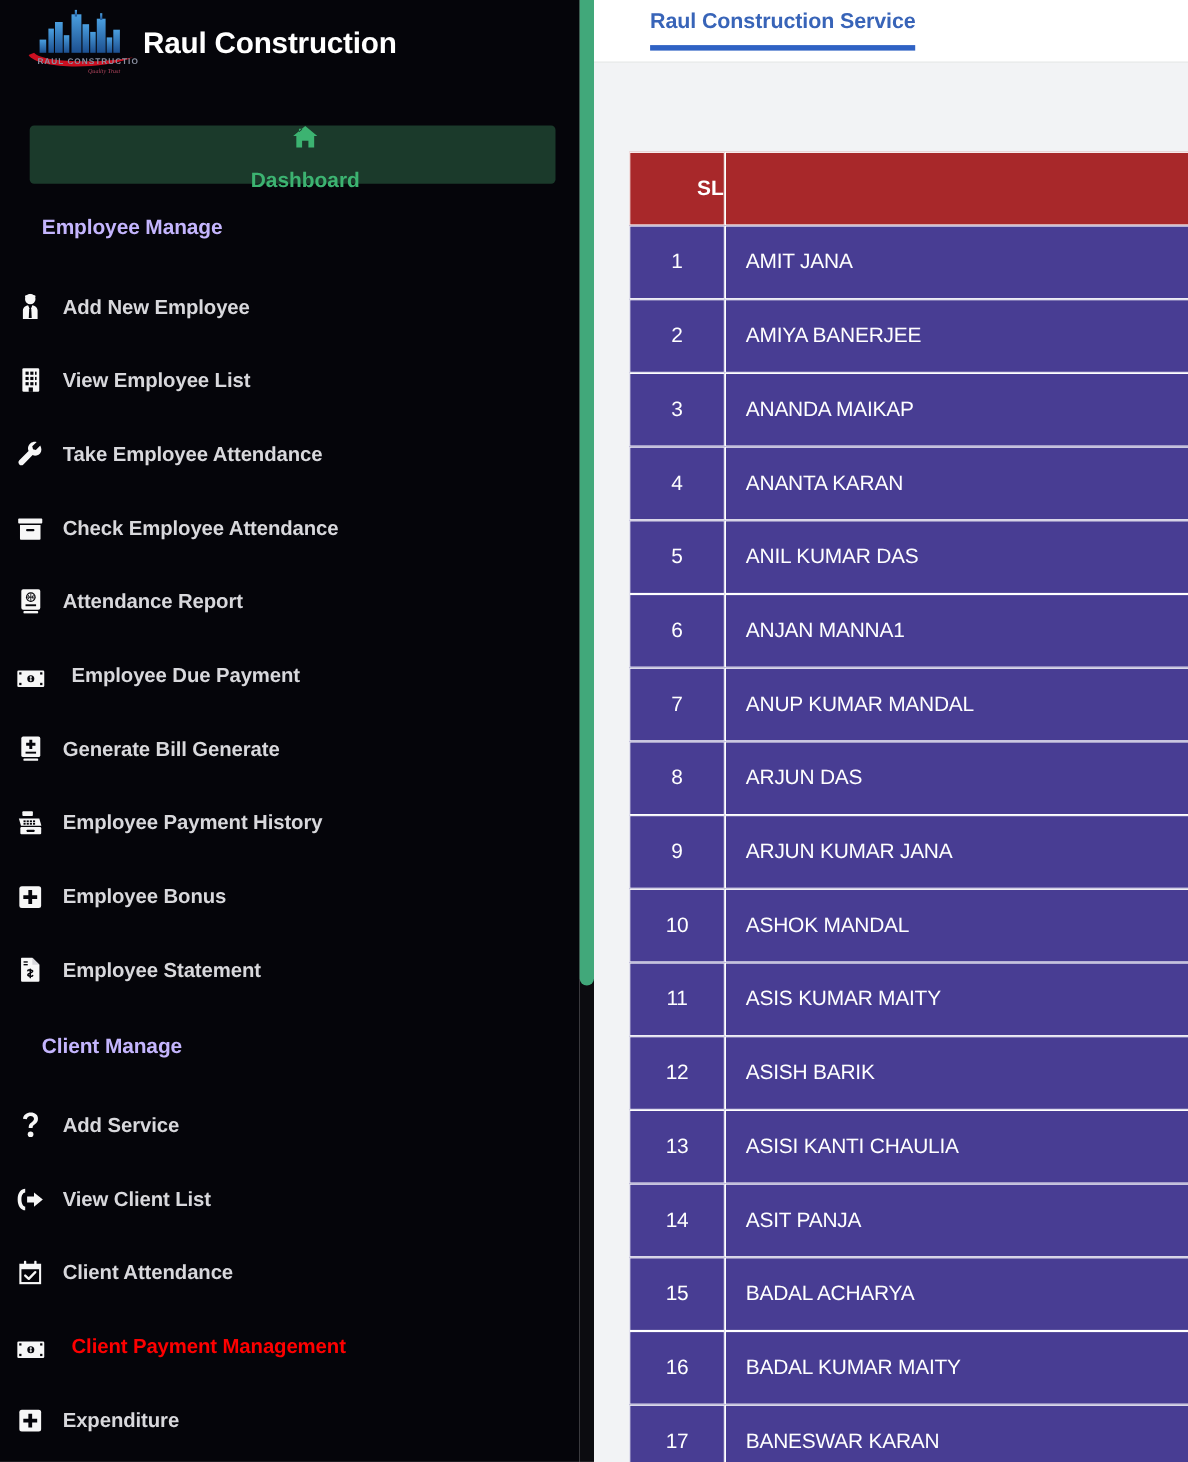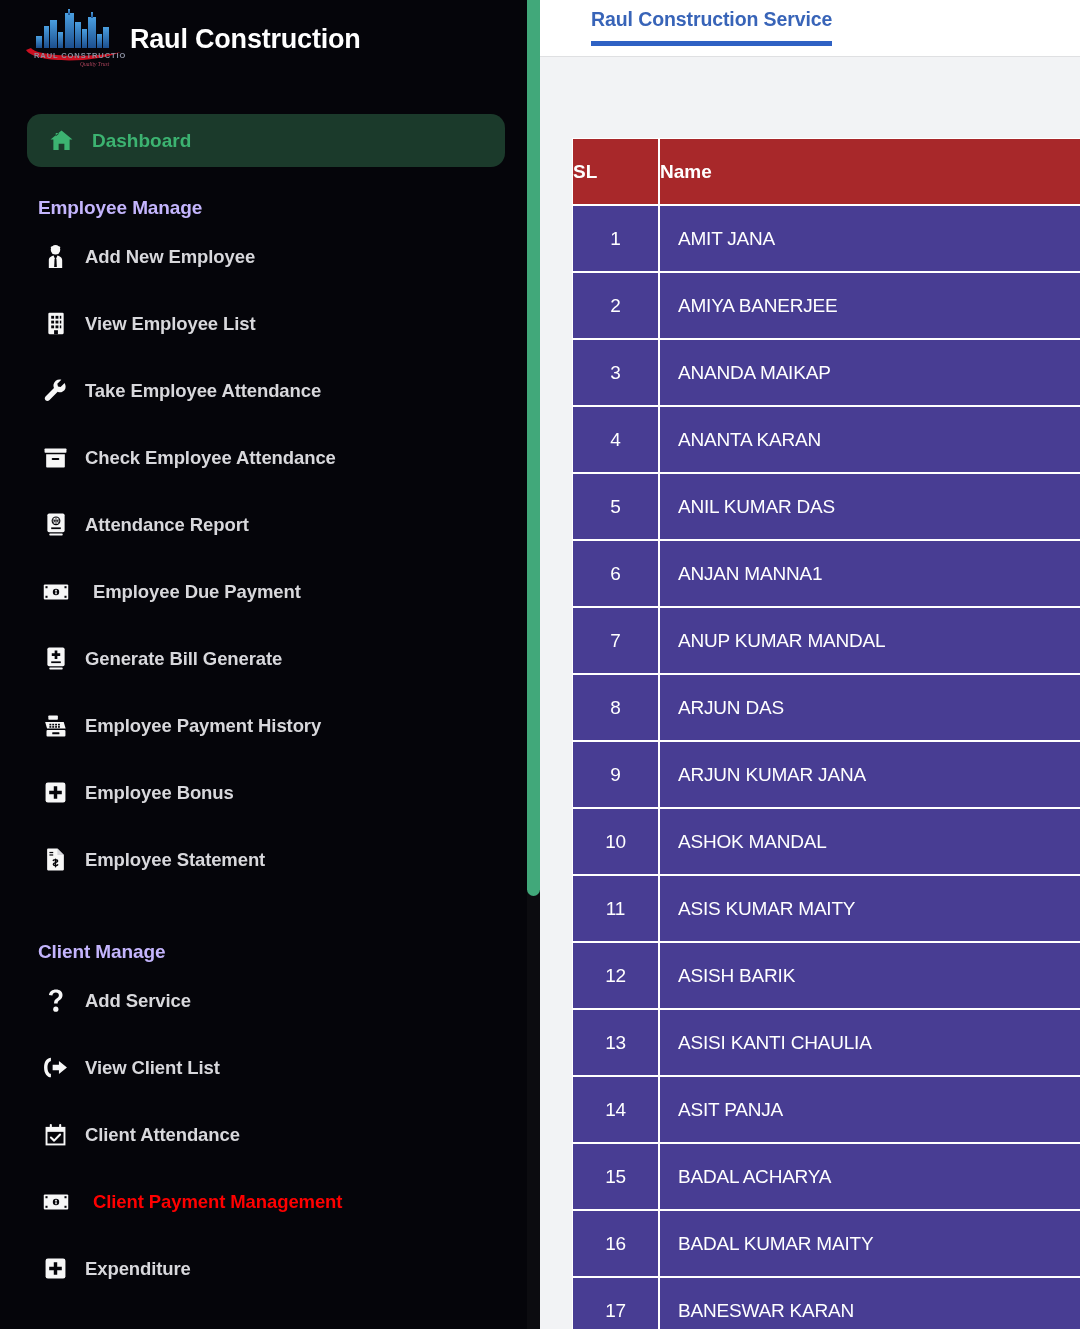--- a/index.html
+++ b/index.html
@@ -38,43 +38,44 @@
     margin-left: 4px;
     white-space: nowrap;
   }
 
   .nav { padding: 0 0 0 0; }
 
   .nav-item-active {
     margin: 42px 22px 0 27px;
     height: 53px;
     background: #1b3a2b;
-    border-radius: 14px;
+    border-radius: 4px;
     display: flex; align-items: center;
     padding-left: 23px;
     gap: 19px;
+    flex-direction: column;
   }
   .nav-item-active .nav-icon { color: #3cb371; font-size: 21px; line-height: 1; display:flex; }
   .nav-item-active .nav-label { color: #3cb371; font-size: 19px; font-weight: 600; }
 
   .nav-section {
     color: #c4b5fd;
     font-size: 19px;
     font-weight: 700;
     padding-left: 38px;
     margin-top: 30px;
     margin-bottom: 4px;
     letter-spacing: -0.1px;
   }
   .nav-section.client { margin-top: 48px; }
 
   .nav-item {
-    display: flex; align-items: center;
+    display: flex; align-items: flex-end;
     height: 67px;
-    padding-left: 42px;
+    padding-left: 14px;
     gap: 16px;
     cursor: pointer;
   }
   .nav-item .nav-icon {
     width: 27px; flex: 0 0 27px;
     display: flex; align-items: center; justify-content: center;
     color: #f2f2f2;
   }
   .nav-item .nav-label {
     color: #d8d8dc;
@@ -153,21 +154,21 @@
   table.grid th, table.grid td {
     border: 1.5px solid #ffffff;
     height: 67px;
     vertical-align: middle;
   }
   table.grid thead th {
     background: #a8282a;
     color: #ffffff;
     font-size: 19px;
     font-weight: 700;
-    text-align: left;
+    text-align: right;
   }
   table.grid thead th.col-sl { width: 87px; }
   table.grid tbody td {
     background: #483d93;
     color: #ffffff;
     font-size: 19px;
     font-weight: 400;
     letter-spacing: -0.2px;
   }
   table.grid tbody td.sl {

